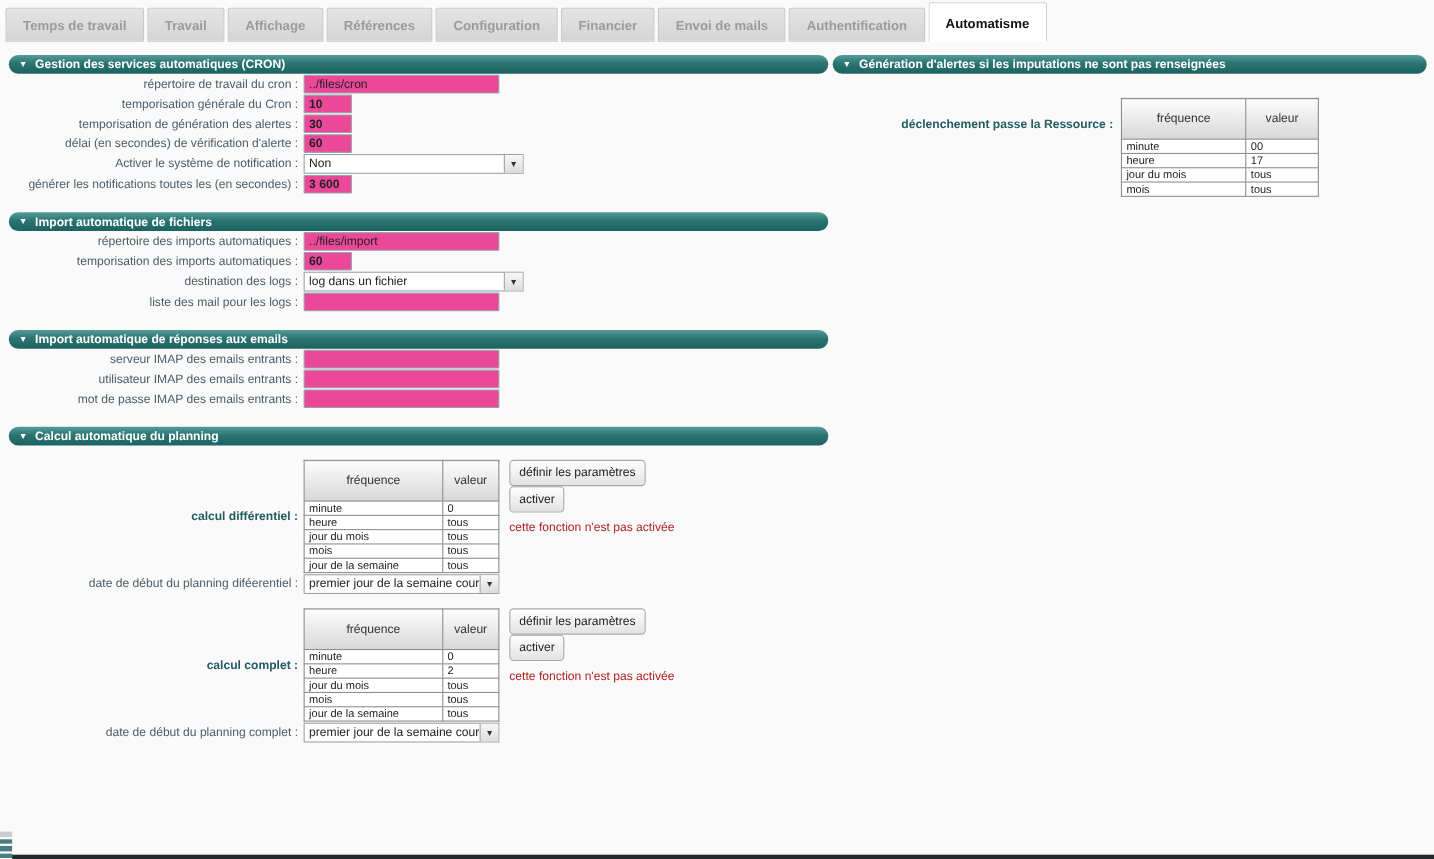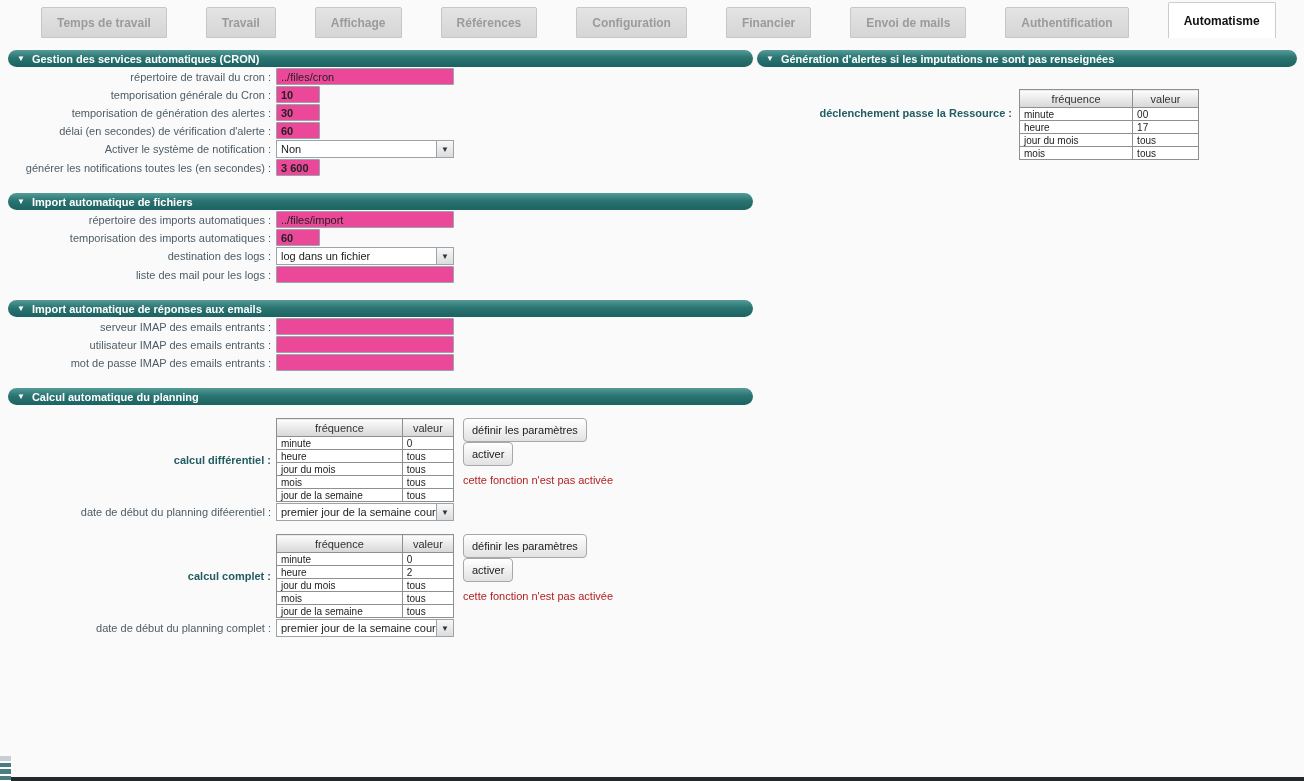--- a/index.html
+++ b/index.html
@@ -12,21 +12,21 @@
     position:relative;
   }
 
   
   .tabbar { display:flex; align-items:flex-end; padding:3px 0 0 5px; gap:3px; height:38px; }
   .tab {
     background:linear-gradient(#e4e4e4,#d5d5d5);
     border:1px solid #c7c7c7;
     color:#9b9b9b; font-weight:bold; font-size:12px;
     padding:0 15px; height:31px; display:flex; align-items:center;
-    border-radius:2px 2px 0 0; cursor:pointer; white-space:nowrap;margin-left:36px;
+    border-radius:2px 2px 0 0; cursor:pointer; white-space:nowrap;
   }
   .tab.active {
     background:#ffffff; color:#111; border:1px solid #cccccc; border-bottom:none;
     height:36px;
   }
 
   
   .content { display:flex; align-items:flex-start; }
   .left-col  { width:753px; padding-left:8px; flex:none; }
   .right-col { flex:1; padding-left:4px; padding-right:7px; }
@@ -47,38 +47,38 @@
   .form-label { width:268px; text-align:right; padding-right:5px; color:#4e5c66; flex:none; }
   input.txt {
     height:17px; border:1px solid #9aa4aa; background:#ec4899;
     font-family:"Liberation Sans",sans-serif; font-size:11px; color:#222;
     padding:1px 4px; border-radius:1px;
   }
   .w-wide { width:178px; }
   .w-num  { width:44px; text-align:left;font-weight:bold; }
 
   .select {
-    display:flex; width:178px; height:18px; border:1px solid #9aa4aa;
+    display:flex; width:200px; height:18px; border:1px solid #9aa4aa;
     background:#fff; align-items:stretch; cursor:pointer;
   }
   .select .val { flex:1; padding:2px 4px 0 4px; white-space:nowrap; overflow:hidden; color:#222; }
   .select .arrow-btn {
     width:17px; border-left:1px solid #9aa4aa; flex:none;
     background:linear-gradient(#f8f8f8,#dcdcdc);
     display:flex; align-items:center; justify-content:center;
     font-size:8px; color:#333;
   }
   .select.trunc { width:178px; }
 
   
   table.cron { border-collapse:collapse; width:178px; background:#fff; flex:none; }
   table.cron th {
     background:linear-gradient(#fdfdfd,#d7d7d7);
     border:1px solid #8f8f8f; font-weight:normal; font-size:11px;
-    height:18px; color:#333; padding:2px 3px;
+    height:18px; color:#333; padding:12px 3px;
   }
   table.cron td {
     border:1px solid #8f8f8f; font-size:10px; color:#222;
     padding:0 4px; height:13px;
   }
 
   
   .planning-row { display:flex; margin-top:13px; }
   .planning-label {
     width:268px; text-align:right; padding-right:5px; flex:none;

